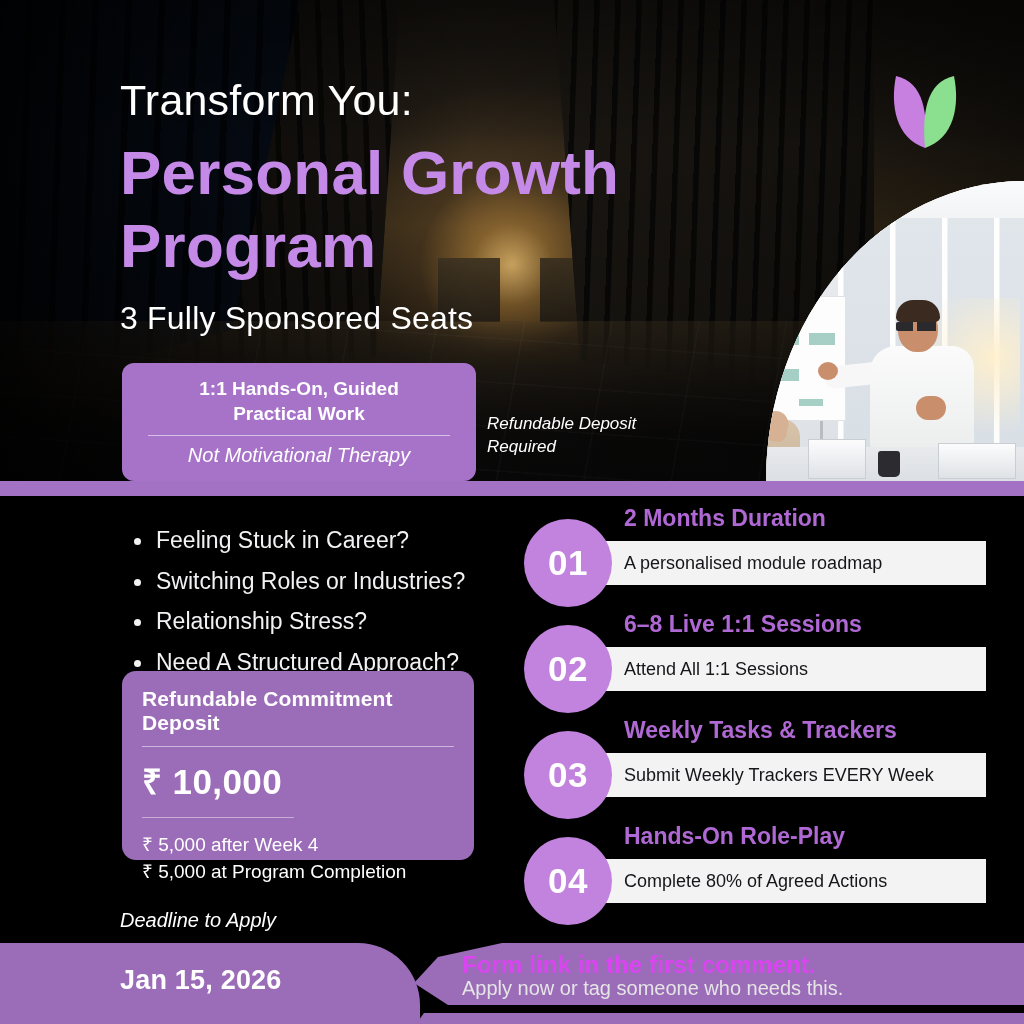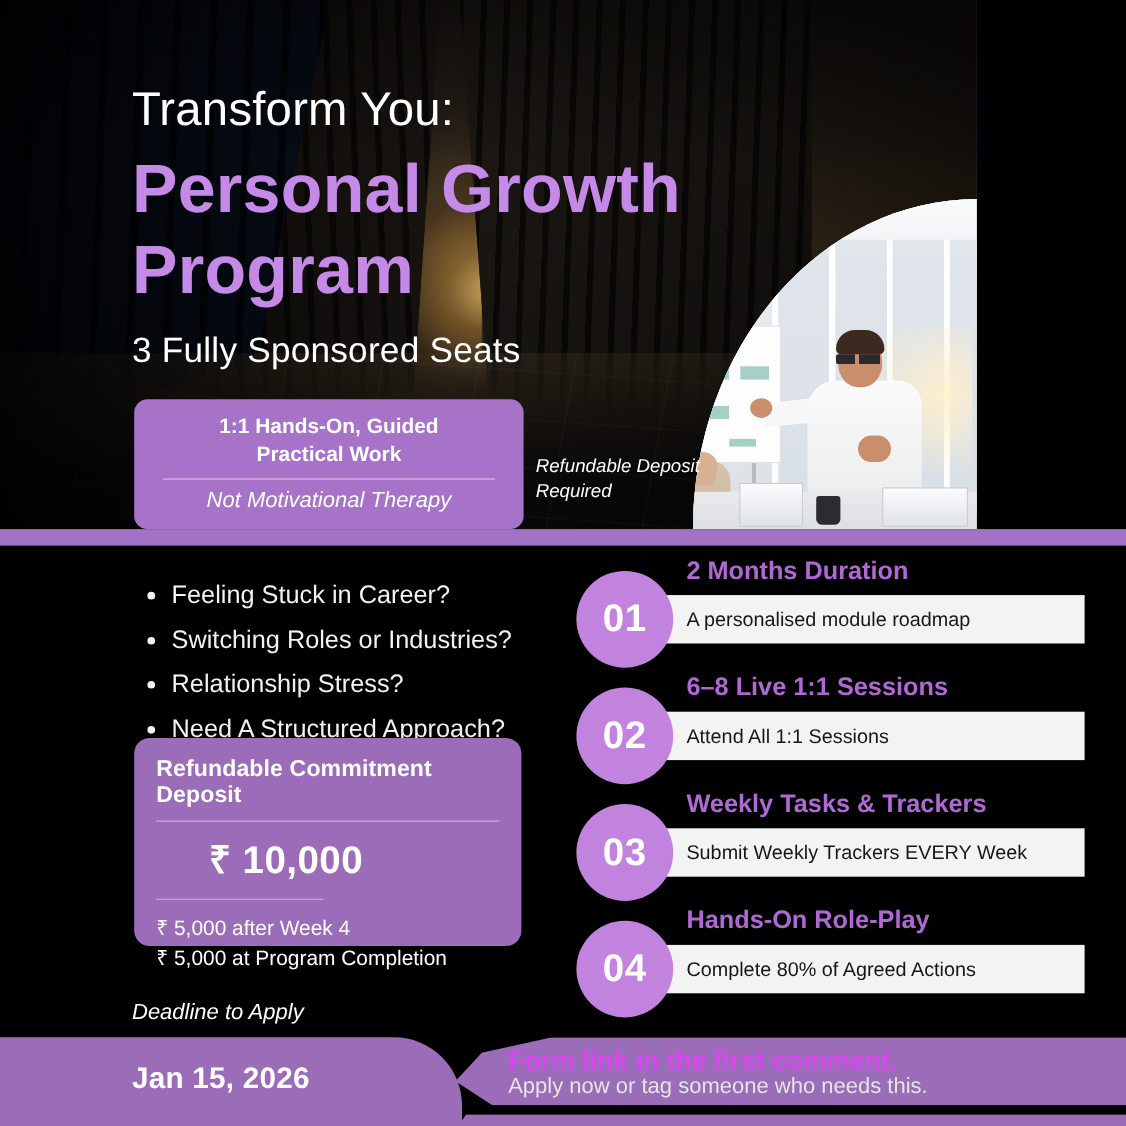--- a/index.html
+++ b/index.html
@@ -12,21 +12,21 @@
   #poster {
     position: relative;
     width: 1024px; height: 1024px;
     background: #000;
     overflow: hidden;
   }
 
   
   .hero {
     position: absolute; left: 0; top: 0;
-    width: 888px; height: 481px;
+    width: 1024px; height: 481px;
     overflow: hidden;
     background: #4c1d95;
   }
   
   .hero-sky {
     position: absolute; inset: 0;
     background:
       radial-gradient(circle at 50% 55%, rgba(255,206,120,0.95) 0%, rgba(222,160,70,0.55) 7%, rgba(120,84,40,0.30) 16%, rgba(30,24,18,0.05) 32%, rgba(0,0,0,0) 46%),
       linear-gradient(180deg, #1b1712 0%, #2a231a 28%, #4a3a22 47%, #3a2f1e 56%, #241d14 66%, #141110 80%, #0a0909 100%);
   }
@@ -249,21 +249,21 @@
   }
 
   .deposit-card {
     position: absolute; left: 122px; top: 671px;
     width: 352px; height: 189px;
     background: #9b6cb8; border-radius: 14px;
     padding: 16px 20px 0; color: #ffffff;
   }
   .dc-title { font-size: 21px; font-weight: 700; letter-spacing: .1px; }
   .dc-rule-1 { height: 1px; background: rgba(255,255,255,0.5); margin: 11px 0 10px; }
-  .dc-amount { font-size: 35px; font-weight: 700; letter-spacing: .4px; margin-left: 48px; }
+  .dc-amount { font-size: 35px; font-weight: 700; letter-spacing: .4px; }
   .dc-rule-2 { height: 1px; background: rgba(255,255,255,0.45); margin: 13px 160px 14px 0; }
   .dc-lines { font-size: 19px; line-height: 1.40; font-weight: 400; }
 
   .deadline-label {
     position: absolute; left: 120px; top: 909px;
     font-size: 20px; font-style: italic; color: #ffffff;
   }
 
   
   .steps { position: absolute; left: 524px; top: 505px; width: 462px; }

